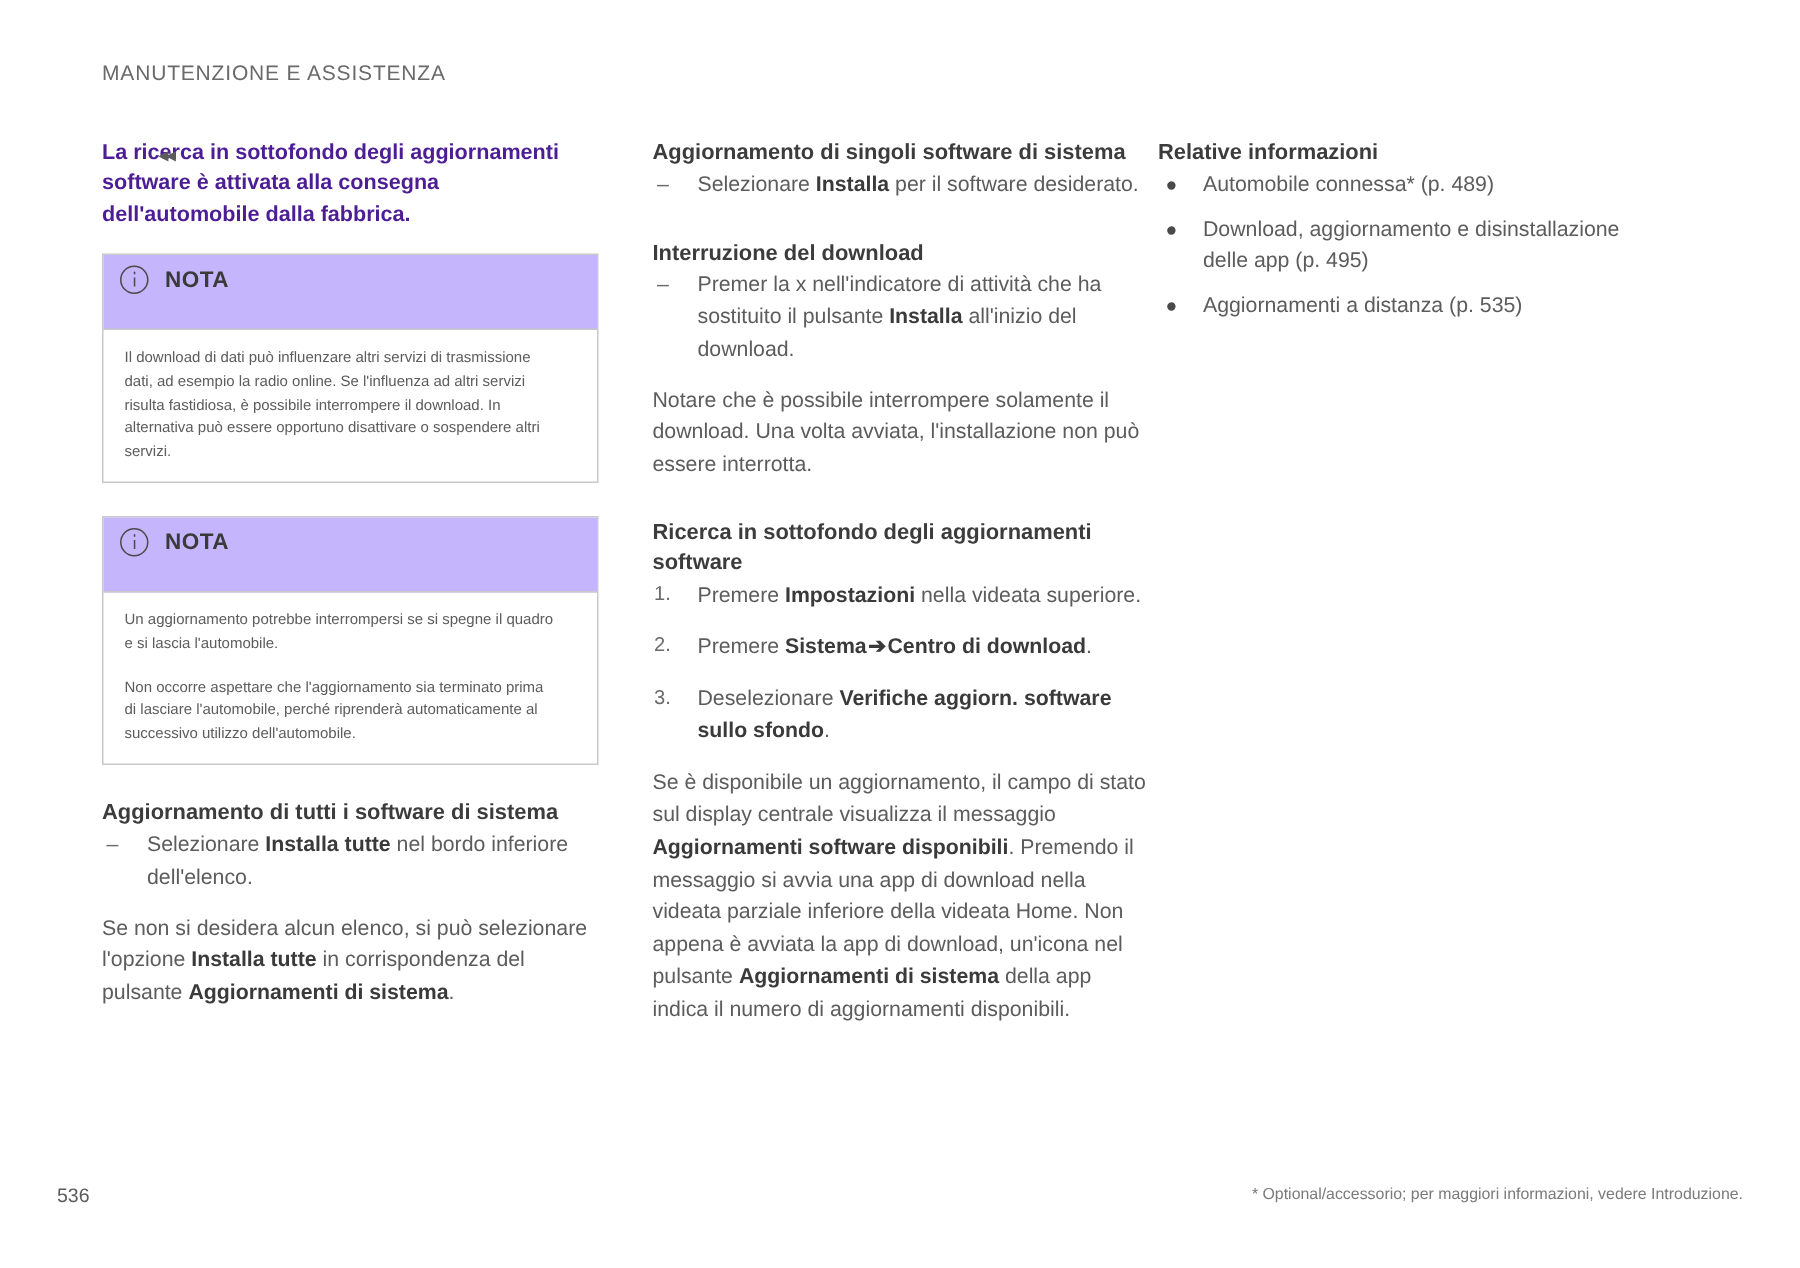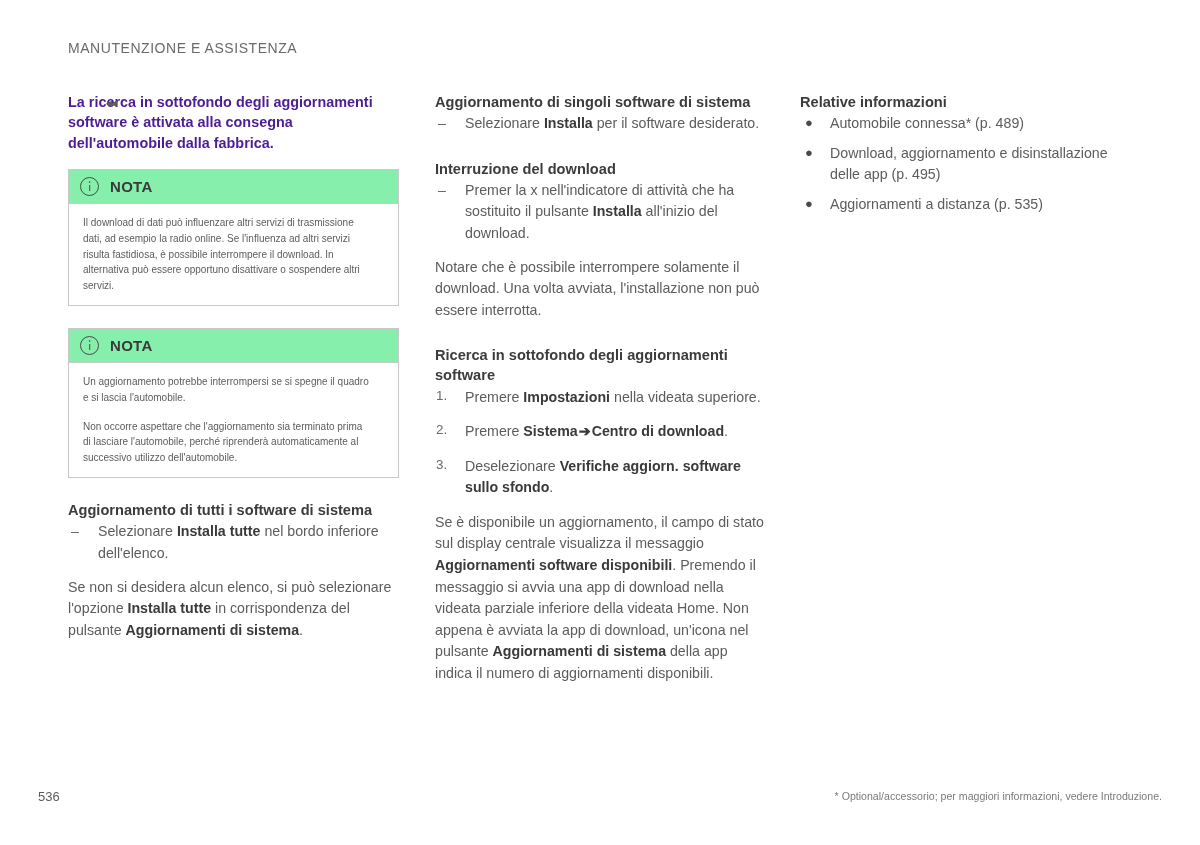--- a/index.html
+++ b/index.html
@@ -35,21 +35,21 @@
     left: 0;
     top: 92px;
     width: 1200px;
   }
   .col {
     position: absolute;
     top: 0;
   }
   .col-left  { left: 68px;  width: 333px; }
   .col-mid   { left: 435px; width: 330px; }
-  .col-right { left: 800px; width: 340px; }
+  .col-right { left: 772px; width: 340px; }
 
   
   .cont-marker {
     position: absolute;
     left: 38px;
     top: 5px;
     font-size: 12px;
     color: #5c5c5c;
     line-height: 1;
     letter-spacing: -1px;
@@ -148,25 +148,25 @@
 
   
   .nota {
     border: 1px solid #c9c9c9;
     background: #ffffff;
     margin: 0 0 22px 0;
     width: 331px;
     box-sizing: border-box;
   }
   .nota-head {
-    background: #86efac;
+    background: #c4b5fd;
     border-bottom: 1px solid #c9c9c9;
     display: flex;
     align-items: center;
-    padding: 5px 10px 5px 11px;
+    padding: 5px 10px 21px 11px;
     height: 23px;
     box-sizing: content-box;
   }
   .nota-icon {
     width: 17px;
     height: 17px;
     flex: 0 0 17px;
     border: 1.3px solid #4a4a4a;
     border-radius: 50%;
     position: relative;

